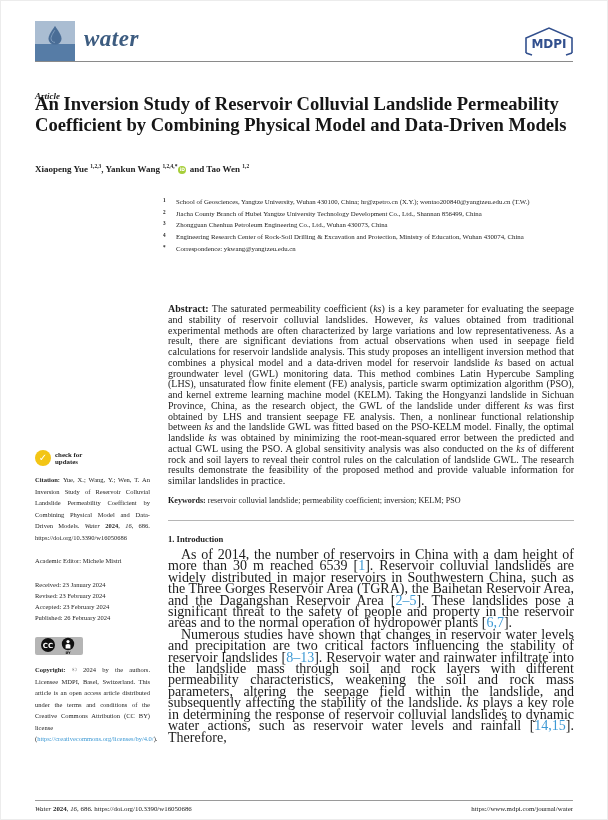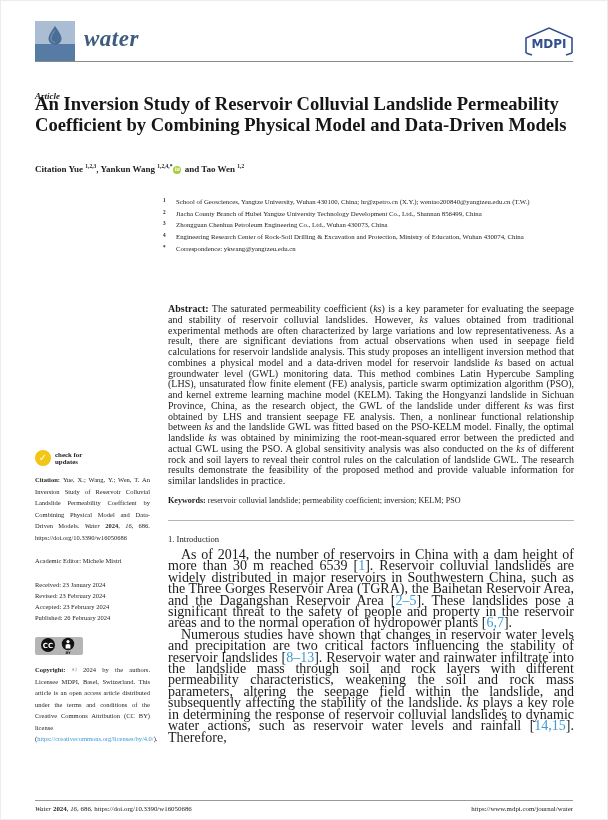--- a/index.html
+++ b/index.html
@@ -48,21 +48,21 @@
   
   .affiliations{position:absolute;left:163px;top:196px;width:414px;font-size:6.8px;line-height:11.7px;}
   .aff-row{display:flex;}
   .aff-marker{width:13px;flex:0 0 13px;font-size:5.2px;vertical-align:top;position:relative;top:-1px;font-weight:bold;}
   .aff-text{flex:1;}
   
   .main-col{position:absolute;left:168px;top:304px;width:406px;}
   .abstract{font-size:10px;line-height:10.75px;text-align:justify;}
   .keywords{font-size:8.1px;line-height:10.75px;margin-top:9px;text-align:justify;}
   .divider{margin-top:13px;height:1.5px;background:var(--rule-light);}
-  .section-heading{margin-top:13px;font-size:8.6px;font-weight:normal;}
+  .section-heading{margin-top:13px;font-size:8.6px;font-weight:bold;}
   .body-para{margin-top:5px;font-size:14px;line-height:11.4px;text-align:justify;text-indent:13px;}
   .body-para + .body-para{margin-top:0;}
   
   .sg-b{font-weight:bold;}
   .sg-i{font-style:italic;}
   .sg-l{color:var(--link);}
   .sg-sup{vertical-align:super;font-size:61%;}
   
   .sidebar{position:absolute;left:35px;top:450px;width:115px;font-size:6.5px;line-height:11.5px;color:#1f1f1f;}
   .check-updates{display:flex;align-items:center;gap:4px;cursor:pointer;}
@@ -107,21 +107,21 @@
     </svg>
   </div>
 
   <div class="header-rule"></div>
 
   <div class="article-type">Article</div>
 
   <h1 class="paper-title">An Inversion Study of Reservoir Colluvial Landslide Permeability Coefficient by Combining Physical Model and Data-Driven Models</h1>
 
   <div class="authors">
-    <span><span class="sg-plain">Citation Yue </span><span class="sg-sup">1,2,3</span><span class="sg-plain">, Yankun Wang </span><span class="sg-sup">1,2,4,*</span></span><span class="orcid">iD</span><span><span class="sg-plain"> and Tao Wen </span><span class="sg-sup">1,2</span></span>
+    <span><span class="sg-plain">Xiaopeng Yue </span><span class="sg-sup">1,2,3</span><span class="sg-plain">, Yankun Wang </span><span class="sg-sup">1,2,4,*</span></span><span class="orcid">iD</span><span><span class="sg-plain"> and Tao Wen </span><span class="sg-sup">1,2</span></span>
   </div>
 
   <div class="affiliations">
     <div class="aff-row">
       <span class="aff-marker">1</span>
       <span class="aff-text">School of Geosciences, Yangtze University, Wuhan 430100, China; hr@zpetro.cn (X.Y.); wentao200840@yangtzeu.edu.cn (T.W.)</span>
     </div>
     <div class="aff-row">
       <span class="aff-marker">2</span>
       <span class="aff-text">Jiacha County Branch of Hubei Yangtze University Technology Development Co., Ltd., Shannan 856499, China</span>

